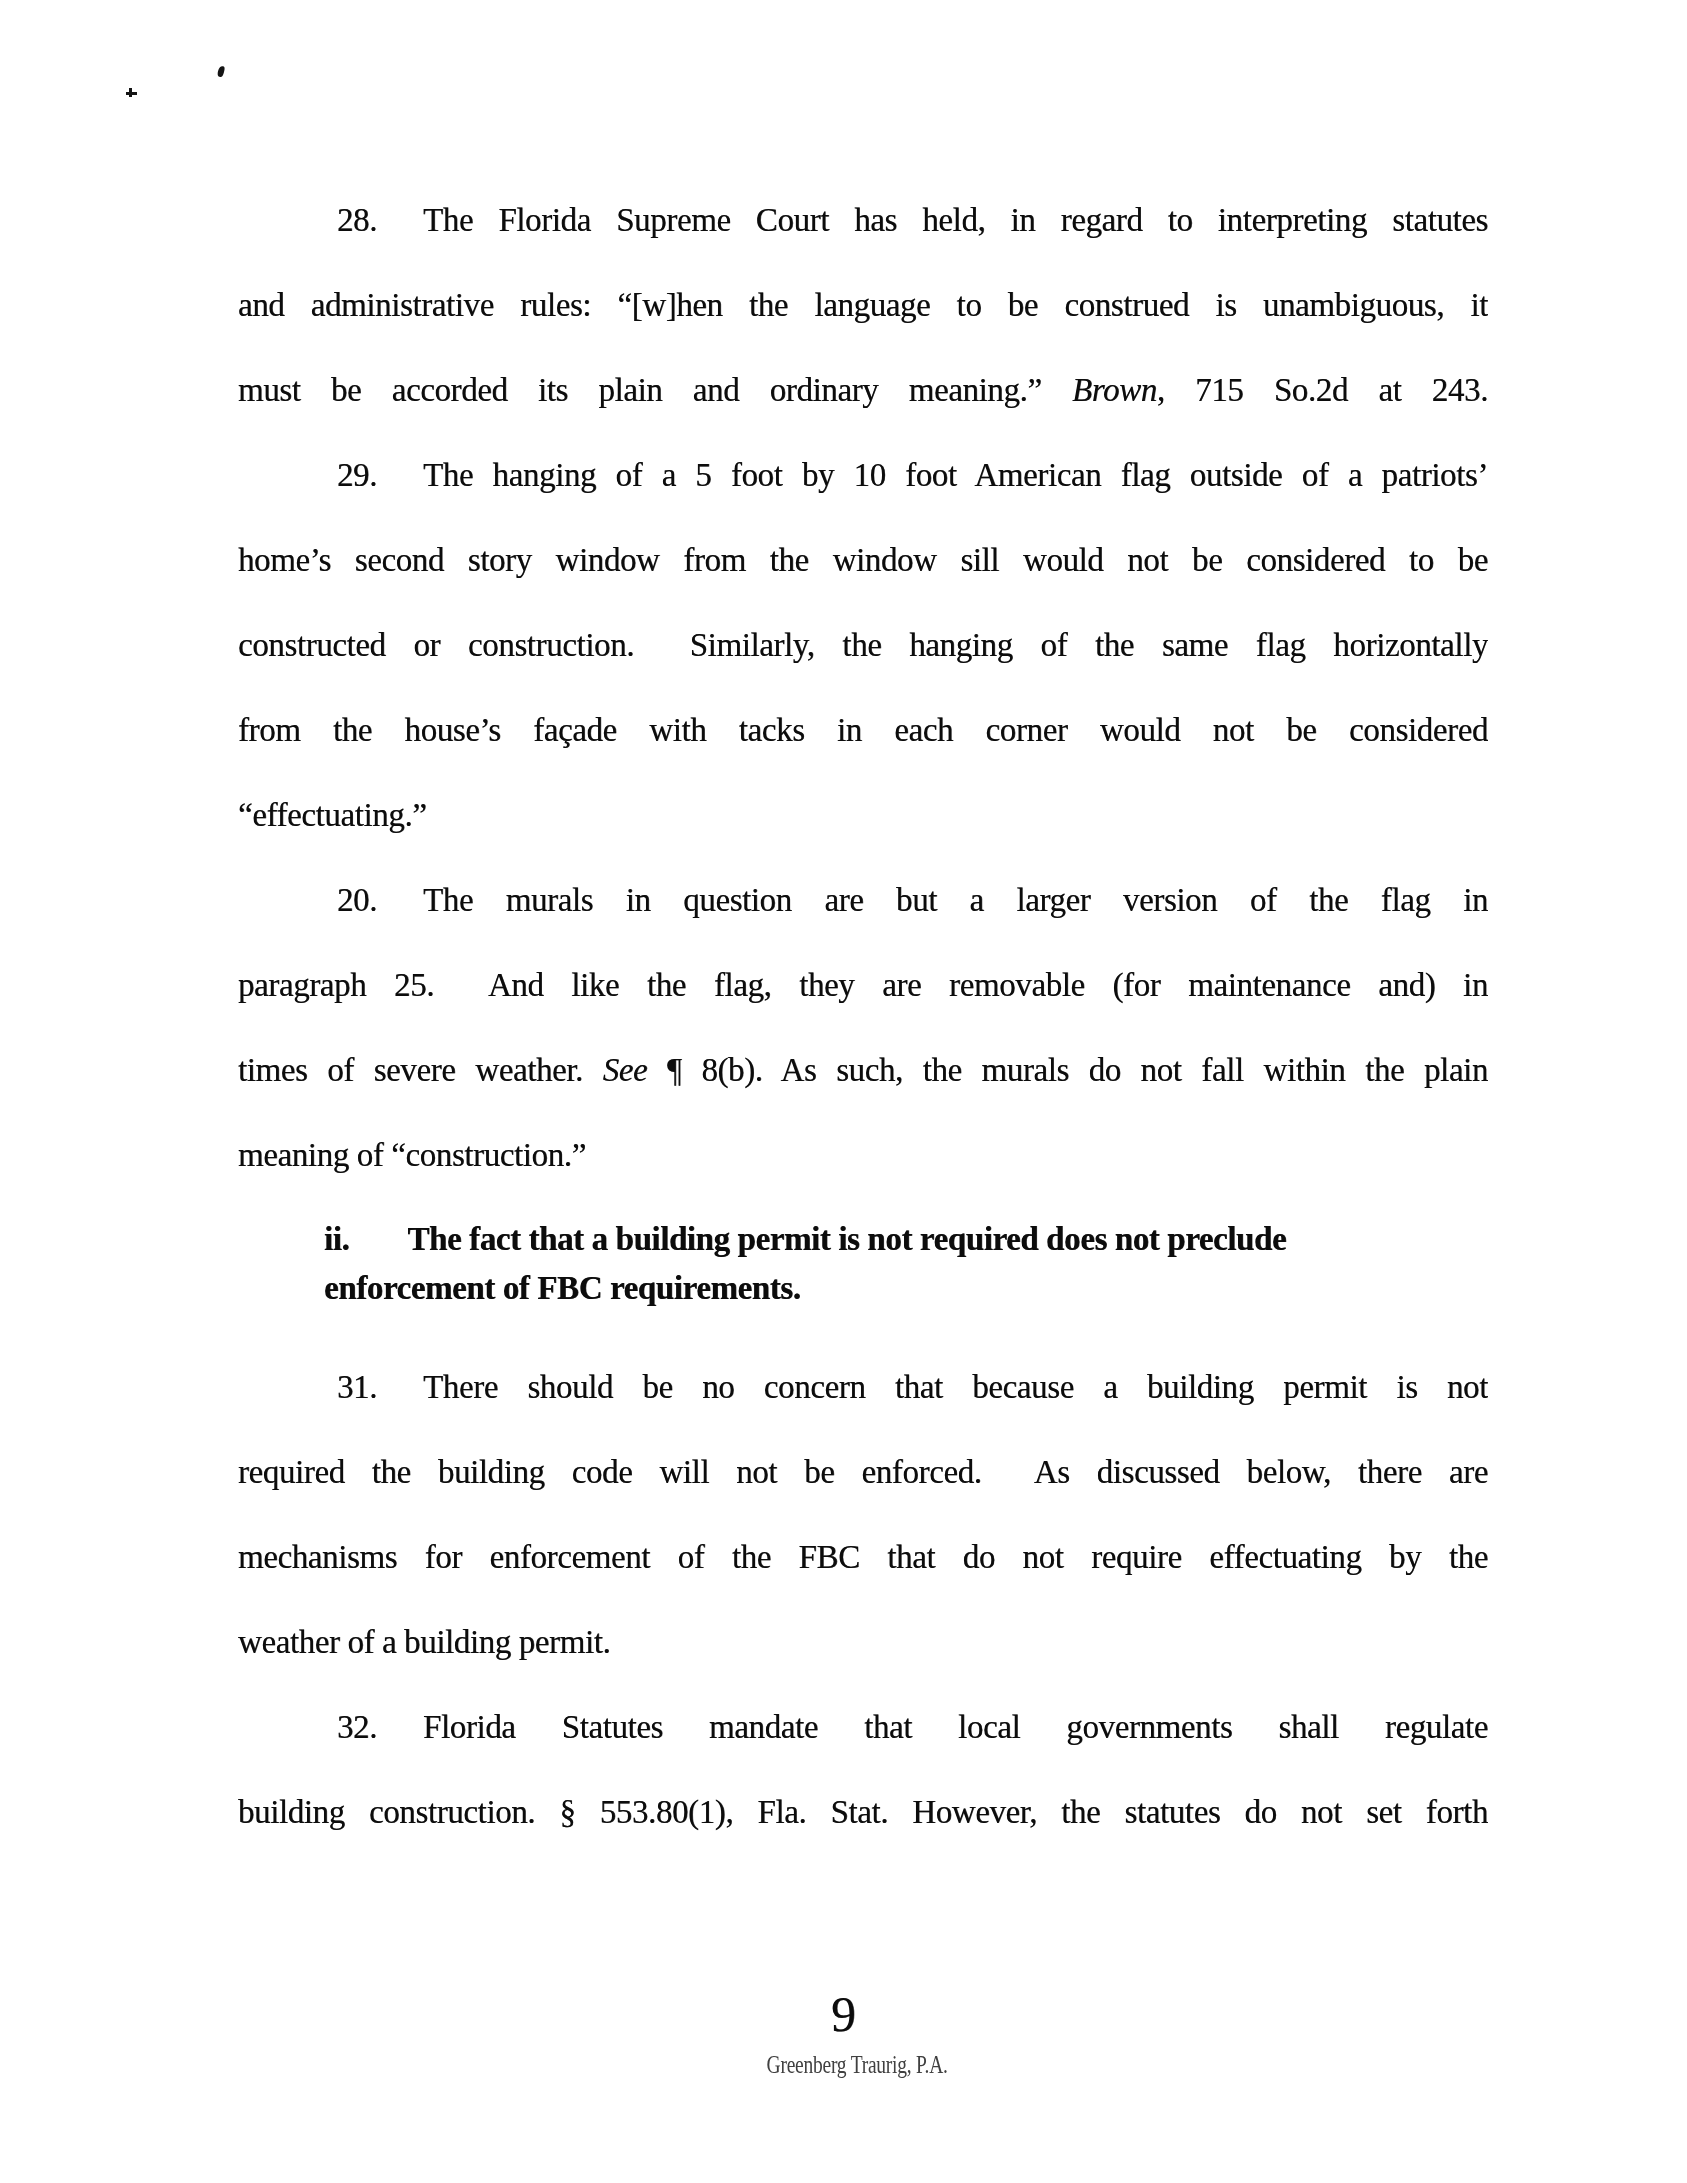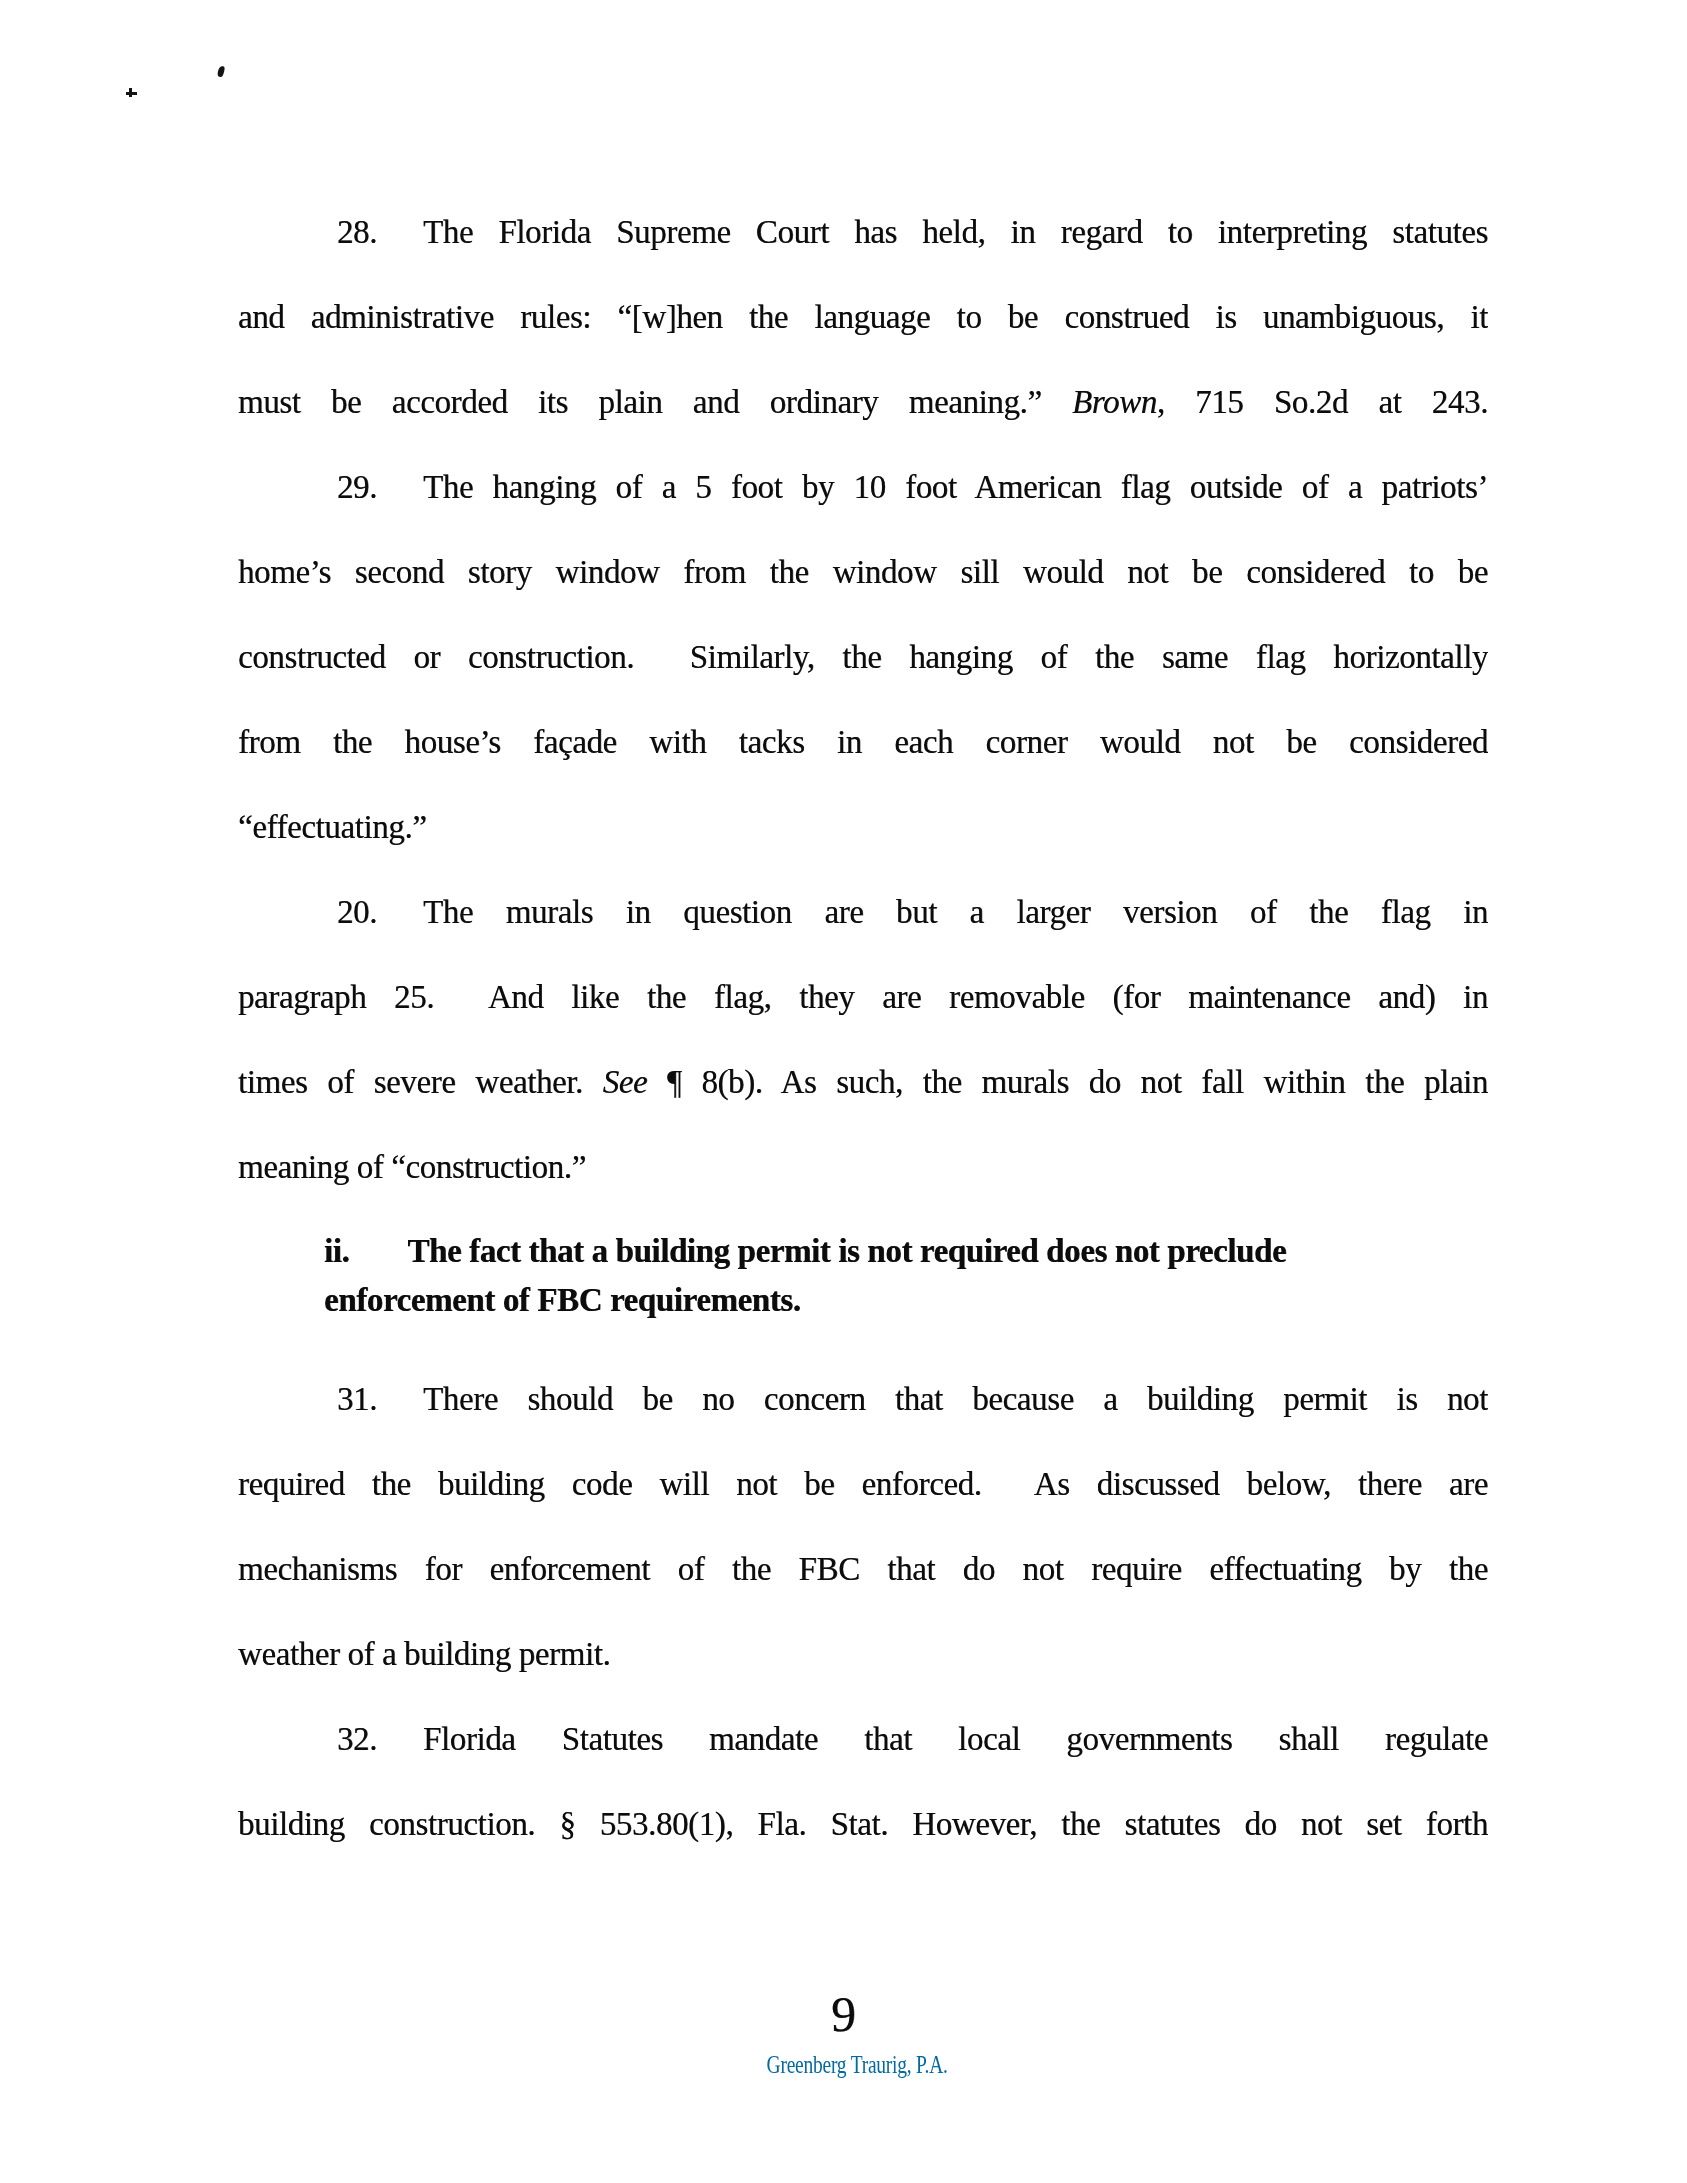--- a/index.html
+++ b/index.html
@@ -1,32 +1,32 @@
 <!DOCTYPE html>
 <html style="font-size:10.6px"><head>
 <meta charset="utf-8">
 <style>
   html,body{margin:0;padding:0;background:#ffffff;}
   .page{position:relative;width:1687px;height:2183px;background:#ffffff;overflow:hidden;
         font-family:"Liberation Serif","DejaVu Serif",serif;color:#0c0c0c;}
-  .docbody{position:absolute;left:238px;top:190px;width:1250px;font-size:33px;letter-spacing:-0.4px;}
+  .docbody{position:absolute;left:238px;top:178px;width:1250px;font-size:33px;letter-spacing:-0.4px;}
   .line{line-height:85px;height:85px;overflow:hidden;white-space:pre-wrap;
         text-align:justify;text-align-last:left;
         text-shadow:0.4px 0.2px 0 rgba(12,12,12,0.65);}
   .line.j{text-align-last:justify;}
   .line.first{text-indent:99px;}
   .tab{display:inline-block;width:46px;}
   .htab{display:inline-block;width:58px;}
   .subheading{margin:17px 0 32px 86px;font-weight:bold;}
   .hline{line-height:49px;white-space:pre-wrap;
          text-shadow:0.5px 0.2px 0 rgba(12,12,12,0.75);}
   em{font-style:italic;}
   .footer{position:absolute;top:1989px;left:0;width:1687px;text-align:center;}
   .pagenum{font-size:50px;line-height:50px;text-shadow:0.4px 0.2px 0 rgba(12,12,12,0.6);}
-  .firm{margin-top:10.6px;font-size:25px;line-height:29px;letter-spacing:-0.3px;color:#0369a1;padding-left:28px;}
+  .firm{margin-top:10.6px;font-size:25px;line-height:29px;letter-spacing:-0.3px;color:#404040;padding-left:28px;}
   .firm-inner{display:inline-block;transform:scaleX(0.78);transform-origin:50% 50%;}
   .speck{position:absolute;background:#141414;}
   .speck-a{left:218px;top:66px;width:6px;height:11.2px;border-radius:60% 40% 50% 50%;transform:rotate(14deg);}
   .speck-b{left:126px;top:92px;width:10.6px;height:3.3px;}
   .speck-b::after{content:"";position:absolute;left:2.6px;top:-4px;width:3.3px;height:9.3px;background:#141414;}
 </style>
 </head>
 <body>
 
 <div class="page">

